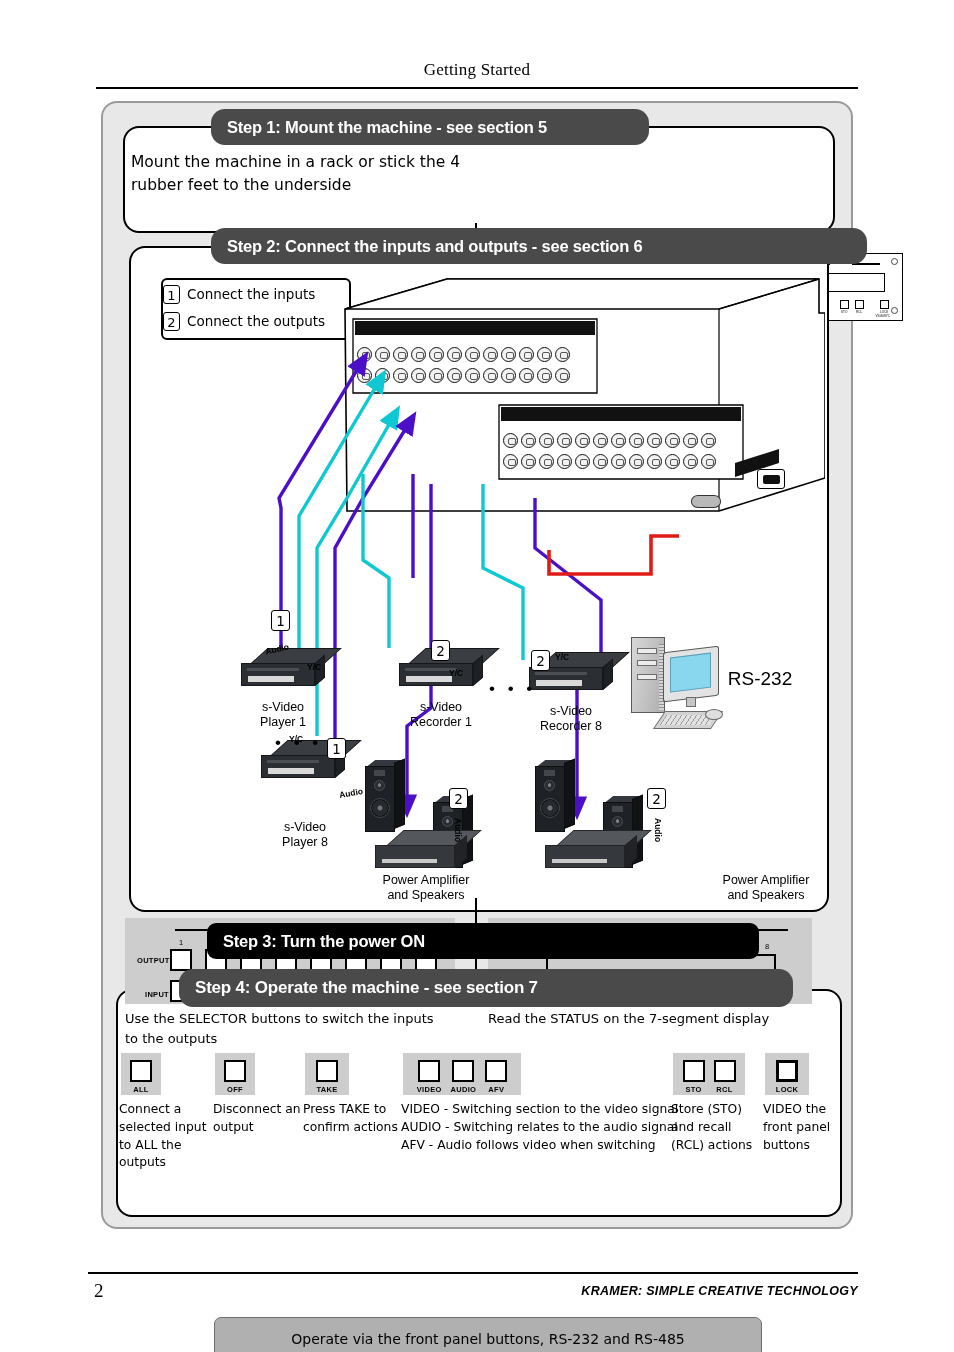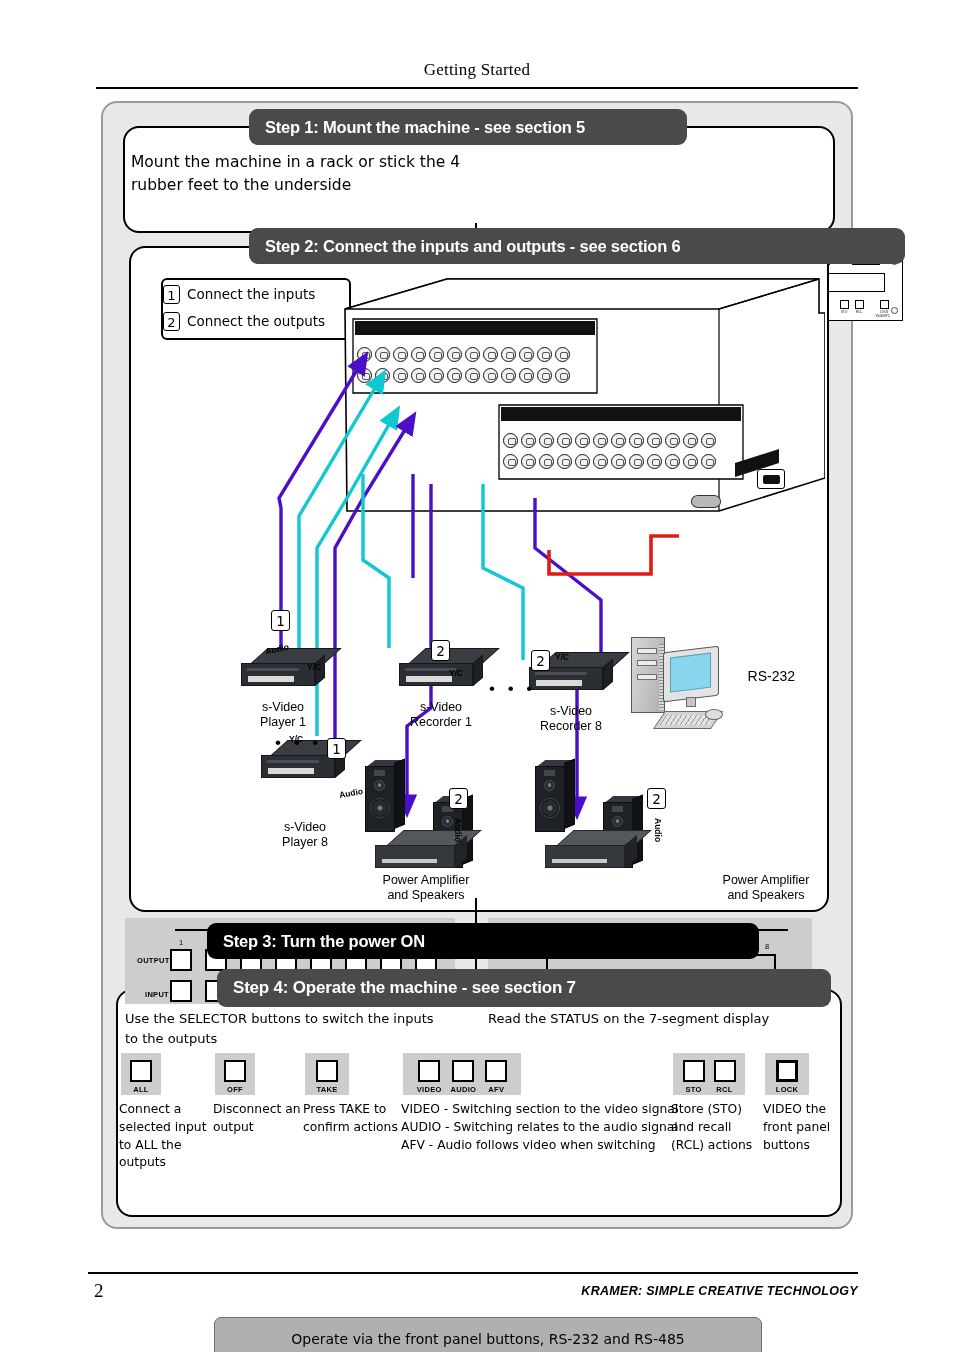--- a/index.html
+++ b/index.html
@@ -29,21 +29,21 @@
   .panel{
     position:absolute;background:#ffffff;border:2px solid #000;border-radius:16px;box-sizing:border-box;
   }
 
   
   .stepbar{
     position:absolute;color:#fff;font-weight:bold;font-size:16.5px;
     letter-spacing:-0.2px;display:flex;align-items:center;padding-left:16px;
     box-sizing:border-box;z-index:6;
   }
-  .stepbar.gray{background:#4a4a4a;border-radius:9px;margin-left:38px;}
+  .stepbar.gray{background:#4a4a4a;border-radius:14px;}
   .stepbar.black{background:#000000;border-radius:9px;}
 
   .vconnector{position:absolute;width:2px;background:#000;z-index:1;}
 
   
   #p1{left:20px;top:23px;width:712px;height:107px;}
   #step1-text{position:absolute;left:28px;top:48px;width:330px;
       font-family:"DejaVu Sans", sans-serif;font-size:15.5px;line-height:1.5;}
 
   
@@ -482,21 +482,21 @@
       </div>
       <div class="mon">
           <div class="scr"></div>
         </div>
       <div class="stand"></div>
       <div class="kb">
           <div class="keys"></div>
         </div>
       <div class="mouse"></div>
     </div>
-    <div class="eqlabel" style="left:594px;top:420px;width:70px;text-align:right;font-size:14px;">RS-232</div>
+    <div class="eqlabel" style="left:594px;top:420px;width:70px;text-align:center;font-size:19px;">RS-232</div>
 
     <div class="stepnum" style="left:140px;top:362px;">1</div>
     <div class="stepnum" style="left:196px;top:490px;">1</div>
     <div class="stepnum" style="left:300px;top:392px;">2</div>
     <div class="stepnum" style="left:400px;top:402px;">2</div>
     <div class="stepnum" style="left:318px;top:540px;">2</div>
     <div class="stepnum" style="left:516px;top:540px;">2</div>
 
     <div class="dots" style="left:144px;top:486px;">• • •</div>
     <div class="dots" style="left:358px;top:432px;">• • •</div>

